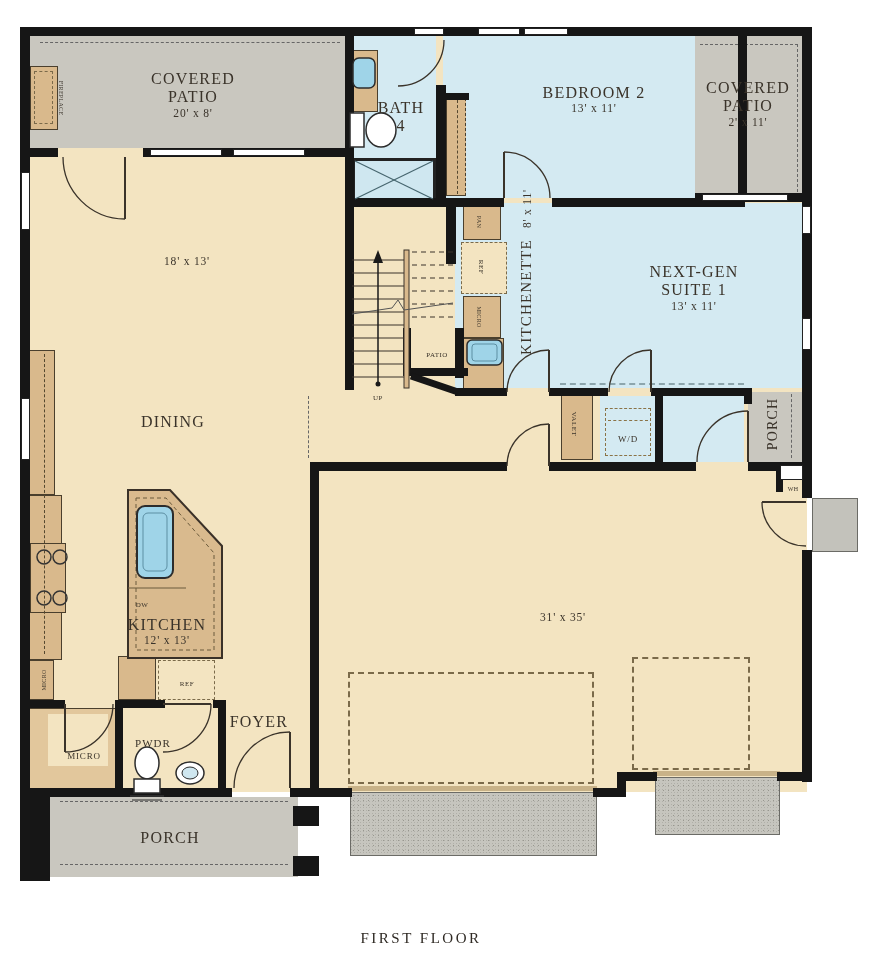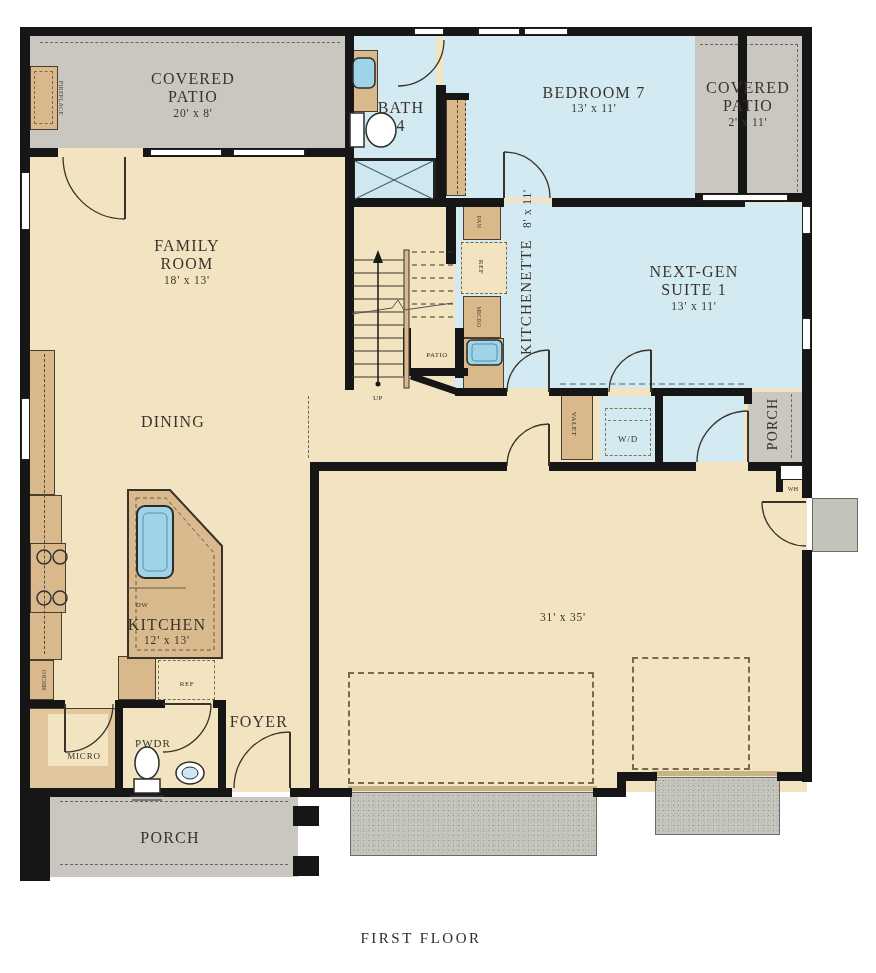--- a/index.html
+++ b/index.html
@@ -203,29 +203,28 @@
   </svg>
 
   <div class="lbl" style="left:193px;top:95px;width:130px">
     <div class="nm">COVERED PATIO</div>
     <div class="dim">20' x 8'</div>
   </div>
   <div class="lbl" style="left:401px;top:117px;width:56px">
     <div class="nm">BATH 4</div>
   </div>
   <div class="lbl" style="left:594px;top:100px;width:180px">
-    <div class="nm">BEDROOM 7</div>
+    <div class="nm">BEDROOM 2</div>
     <div class="dim">13' x 11'</div>
   </div>
   <div class="lbl" style="left:748px;top:104px;width:110px">
     <div class="nm">COVERED PATIO</div>
     <div class="dim">2' x 11'</div>
   </div>
   <div class="lbl" style="left:187px;top:262px;width:95px">
-    <div class="nm">FAMILY ROOM</div>
     <div class="dim">18' x 13'</div>
   </div>
   <div class="lbl rotccw" style="left:526px;top:272px;width:190px">
     <span class="nm" style="font-size:15px">KITCHENETTE</span>
     <span class="dim" style="margin-left:6px">8' x 11'</span>
   </div>
   <div class="lbl" style="left:694px;top:288px;width:130px">
     <div class="nm">NEXT-GEN SUITE 1</div>
     <div class="dim">13' x 11'</div>
   </div>

